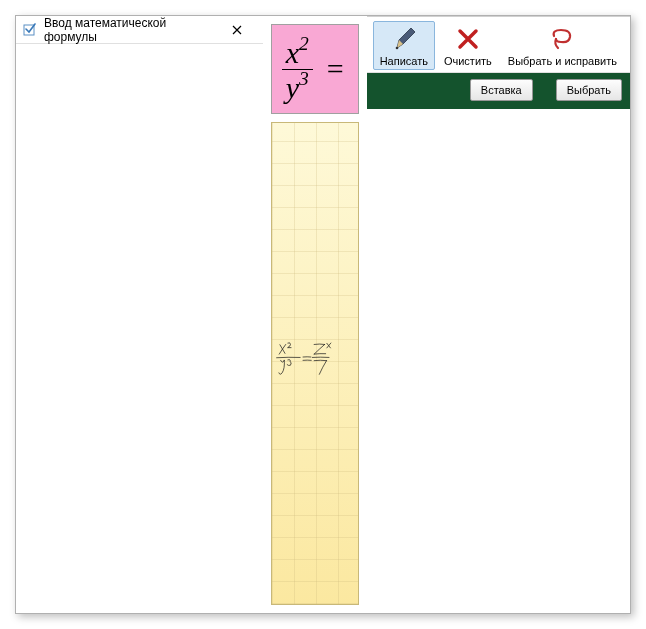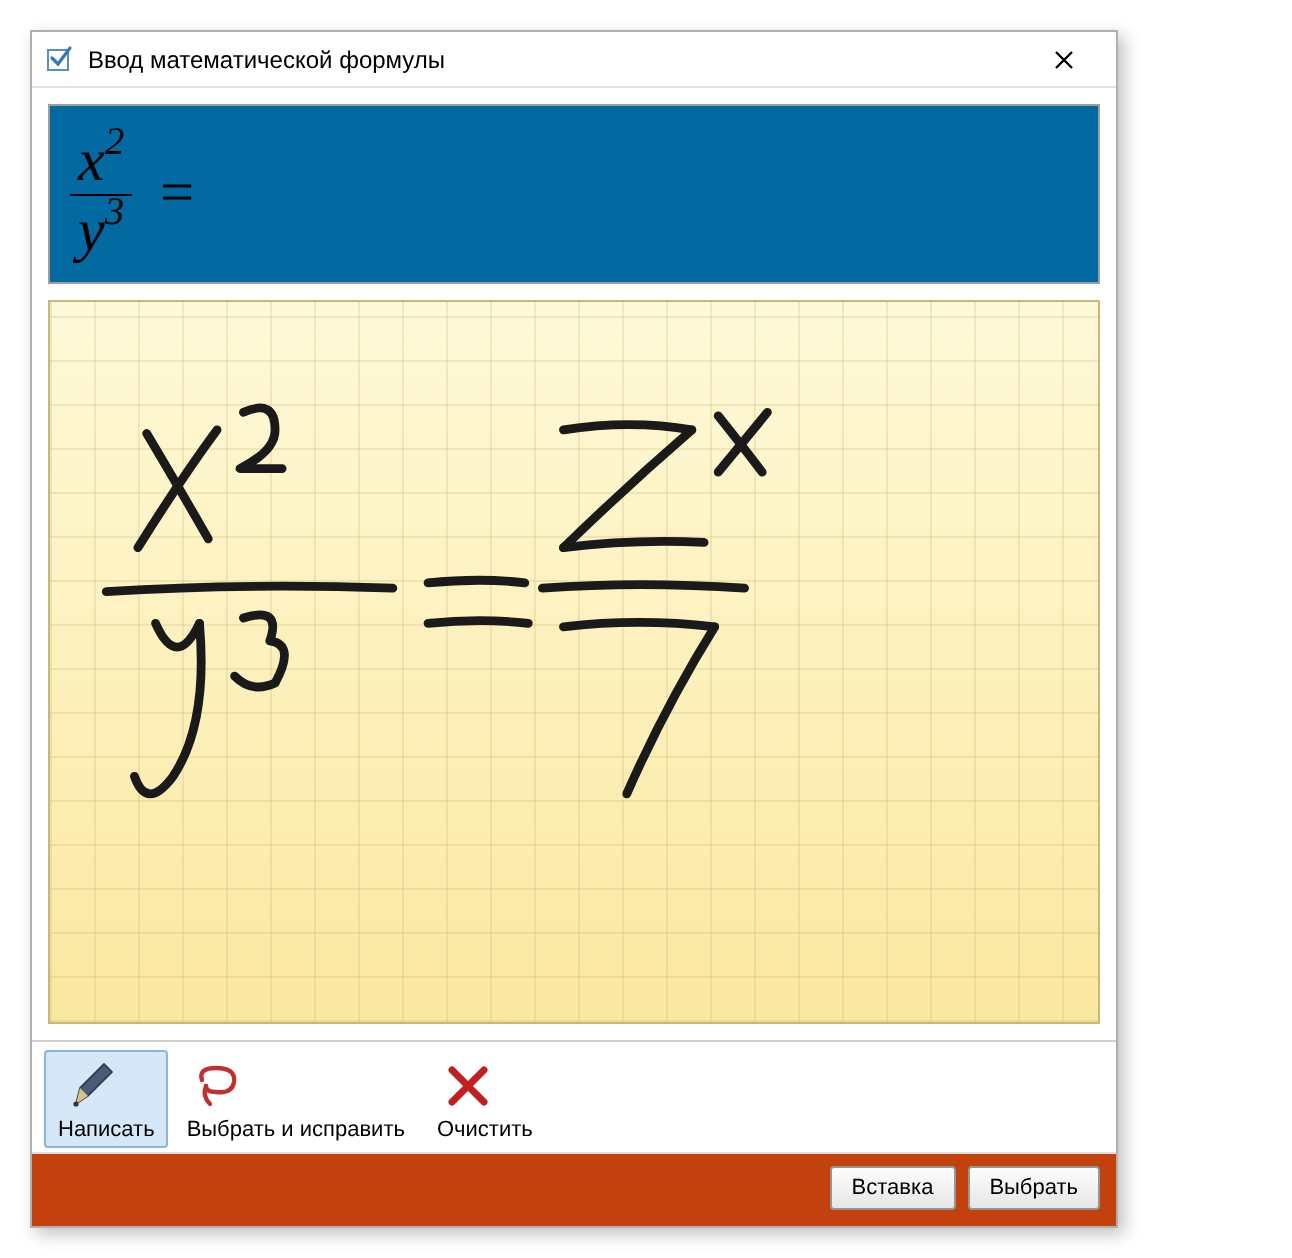--- a/index.html
+++ b/index.html
@@ -4,27 +4,26 @@
 <style>
   * { box-sizing: border-box; }
   body {
     margin: 0;
     padding: 15px;
     background: #fff;
     font-family: "Segoe UI", Tahoma, sans-serif;
     font-size: 12px;
   }
   .window {
-    width: 544px;
+    width: 616px;
     height: 599px;
     border: 1px solid #b0b0b0;
     background: #fff;
     box-shadow: 3px 3px 8px rgba(0,0,0,0.25);
     display: flex;
-    flex-direction: column;
   }
   .titlebar {
     height: 28px;
     display: flex;
     align-items: center;
     padding: 0 6px;
     border-bottom: 1px solid #e0e0e0;
   }
   .titlebar .app-icon {
     width: 16px; height: 16px;
@@ -39,21 +38,21 @@
   }
   .content {
     flex: 1;
     padding: 8px;
     display: flex;
     flex-direction: column;
     gap: 8px;
   }
   .formula-box {
     border: 1px solid #a0a0a0;
-    background: #0369a1;
+    background: #f9a8d4;
     height: 90px;
     padding: 6px 10px;
     display: flex;
     align-items: center;
     overflow: hidden;
   }
   .formula {
     font-family: "Cambria Math", "Times New Roman", serif;
     font-style: italic;
     font-size: 30px;
@@ -97,43 +96,44 @@
   }
   .tool-row {
     display: flex;
     gap: 2px;
     padding: 4px 6px 2px 6px;
     align-items: flex-end;
   }
   .tool {
     display: flex;
     flex-direction: column;
+    align-items: center;
     padding: 3px 6px 2px 6px;
     border: 1px solid transparent;
     border-radius: 2px;
     cursor: pointer;
     min-width: 48px;
   }
   .tool.selected {
     background: #d6e8f7;
     border-color: #8ab6dd;
   }
   .tool .icon-slot {
     width: 32px; height: 28px;
     display: flex; align-items: center; justify-content: center;
   }
   .tool .label { font-size: 11px; color: #000; margin-top: 2px; white-space: nowrap; }
 
   .button-row {
     display: flex;
     justify-content: flex-end;
-    gap: 6px;
+    gap: 23px;
     padding: 6px 8px 8px 8px;
     border-top: 1px solid #e0e0e0;
-    background: #c2410c;
+    background: #14532d;
   }
   .btn {
     min-width: 60px;
     height: 22px;
     border: 1px solid #969696;
     background: linear-gradient(#fdfdfd, #e6e6e6);
     font-size: 11px;
     border-radius: 2px;
     cursor: pointer;
     padding: 0 10px;
@@ -223,36 +223,36 @@
             <circle cx="6" cy="22" r="1.3" fill="#333"></circle>
           </svg>
         </span>
         <span class="label">Написать</span>
       </div>
 
 
       <div class="tool">
         <span class="icon-slot">
           <svg width="26" height="26" viewBox="0 0 26 26">
+            <path d="M5 5 L21 21 M21 5 L5 21" stroke="#c02020" stroke-width="3.5" stroke-linecap="round"></path>
+          </svg>
+        </span>
+        <span class="label">Очистить</span>
+      </div>
+
+      <div class="tool">
+        <span class="icon-slot">
+          <svg width="26" height="26" viewBox="0 0 26 26">
             <path d="M5 10 Q3 4 12 4 Q22 4 21 11 Q20 17 12 16 Q7 16 7 13" fill="none" stroke="#c03030" stroke-width="2.2" stroke-linecap="round"></path>
             <path d="M7 13 Q5 18 9 22" fill="none" stroke="#c03030" stroke-width="2.2" stroke-linecap="round"></path>
           </svg>
         </span>
         <span class="label">Выбрать и исправить</span>
       </div>
 
-      <div class="tool">
-        <span class="icon-slot">
-          <svg width="26" height="26" viewBox="0 0 26 26">
-            <path d="M5 5 L21 21 M21 5 L5 21" stroke="#c02020" stroke-width="3.5" stroke-linecap="round"></path>
-          </svg>
-        </span>
-        <span class="label">Очистить</span>
-      </div>
-
     </div>
 
     <div class="button-row">
       <button class="btn">Вставка</button>
       <button class="btn">Выбрать</button>
     </div>
   </div>
 
 </div>
 

